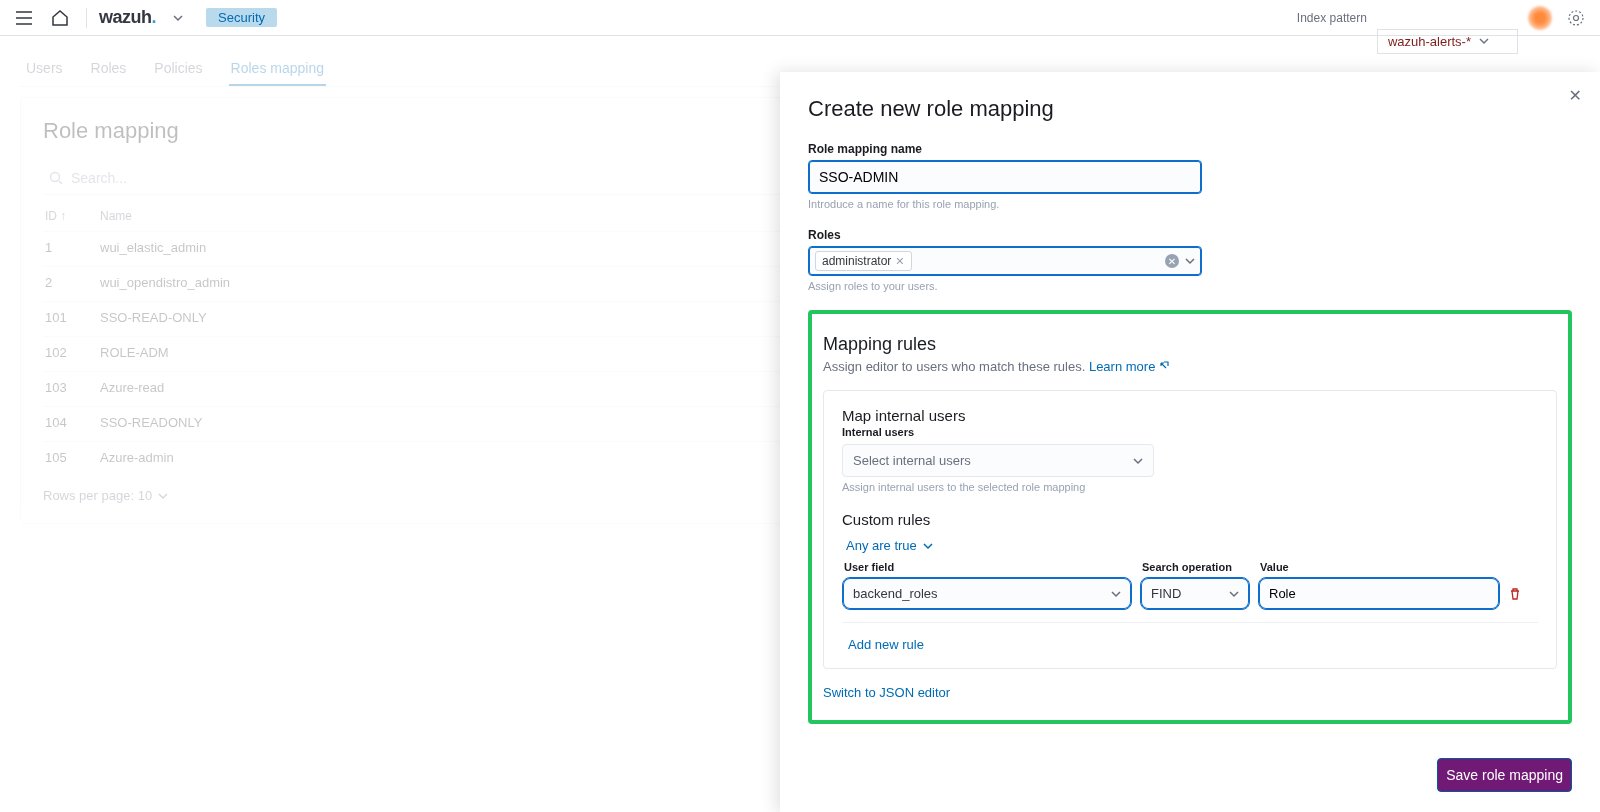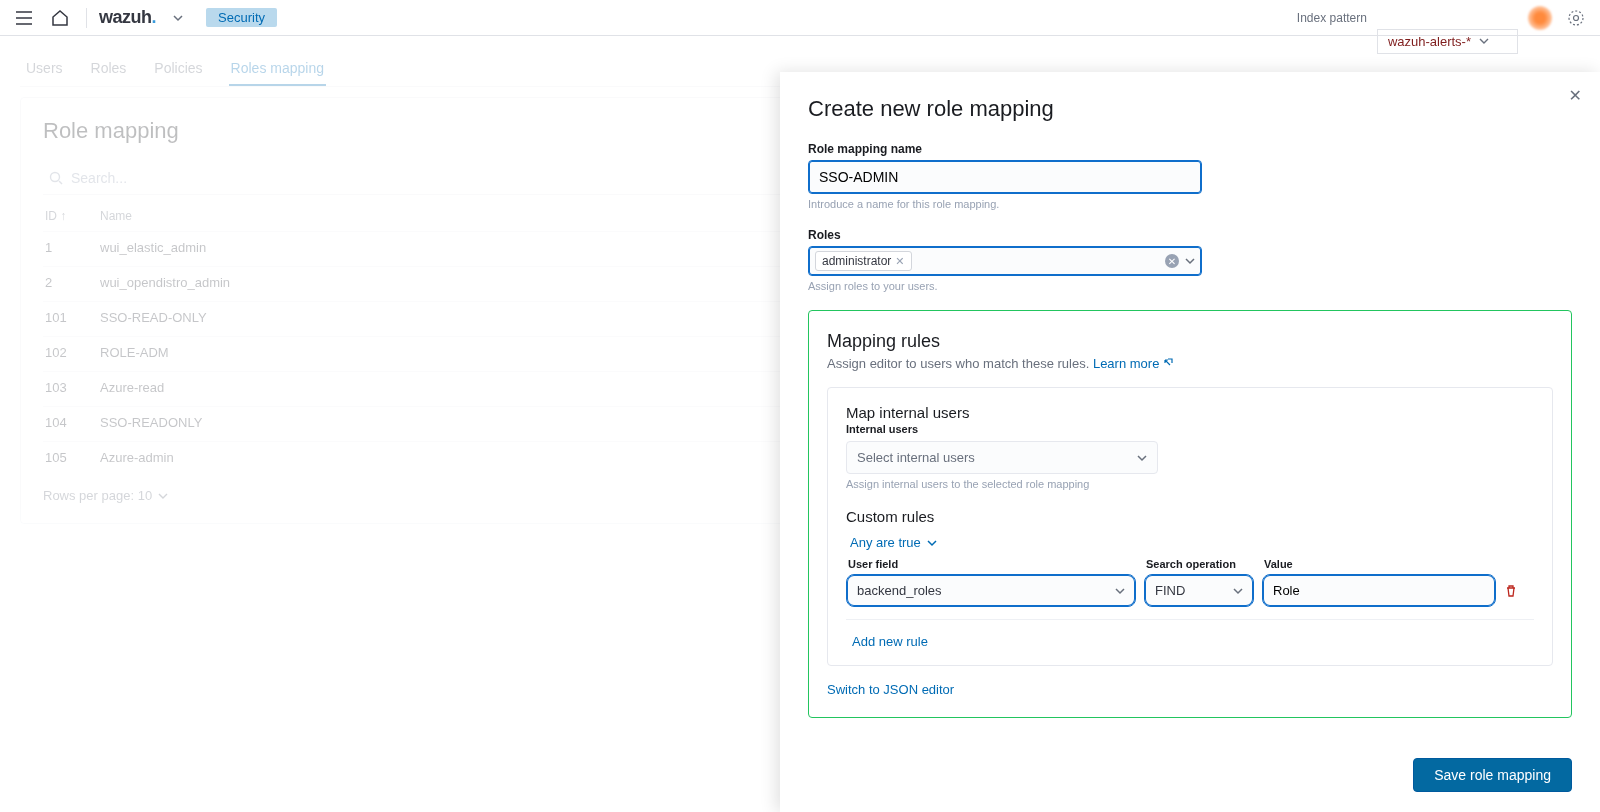--- a/index.html
+++ b/index.html
@@ -42,42 +42,42 @@
   .form-row { margin-bottom: 18px; width: 394px;}
   .form-label { font-size: 12px; font-weight: 600; color:#1a1c21; margin-bottom: 4px; display:block;}
   .form-help { font-size: 11px; color:#98a2b3; margin-top:4px;}
   .input-focus { border: 1px solid #0f6ecb; background:#fbfcfd; border-radius:4px; padding:8px 10px; font-size:14px; width:100%; box-shadow: 0 0 0 1px #0f6ecb inset; }
   .combo { border:1px solid #0f6ecb; border-radius:4px; padding:4px 6px; display:flex; align-items:center; background:#fbfcfd; box-shadow: 0 0 0 1px #0f6ecb inset; }
   .pill { border:1px solid #d3d6dc; background:#fff; border-radius:3px; padding:2px 6px; font-size:12px; color:#343741; display:flex; align-items:center; gap:4px;}
   .pill .x { color:#98a2b3; font-size:11px;}
   .combo-actions { margin-left:auto; display:flex; align-items:center; gap:6px; color:#69707d;}
   .clear-circle { width:14px; height:14px; border-radius:50%; background:#98a2b3; color:#fff; font-size:10px; display:flex; align-items:center; justify-content:center;}
   
-  .section-box { border:1px solid #22c55e; border-radius:4px; padding:20px 18px; margin-top:8px;}
+  .section-box { border:4px solid #22c55e; border-radius:4px; padding:20px 11px; margin-top:8px;}
   .section-title { font-size:18px; color:#1a1c21; margin-bottom:4px;}
   .section-sub { font-size:13px; color:#69707d; margin-bottom:16px;}
   .link { color:#006bb4; cursor:pointer; }
   .inner-box { border:1px solid #e6e8ee; border-radius:4px; padding:16px 18px;}
   .sub-h { font-size:15px; color:#1a1c21; margin-bottom:2px;}
   .sub-small { font-size:11px; color:#1a1c21; font-weight:700;}
   .select-plain { border:1px solid #e6e8ee; background:#fbfcfd; border-radius:4px; padding:8px 10px; font-size:13px; color:#69707d; display:flex; align-items:center; justify-content:space-between; width:312px; margin-top:6px;}
   .tiny-help { font-size:11px; color:#98a2b3; margin-top:4px;}
   
   .rule-header { display:flex; align-items:center; gap:6px; color:#006bb4; font-size:13px; margin:10px 0 8px 4px;}
   .rule-labels { display:grid; grid-template-columns: 290px 110px 1fr 30px; gap:8px; font-size:11px; color:#1a1c21; font-weight:600; padding:0 2px;}
   .rule-row { display:grid; grid-template-columns: 290px 110px 1fr 30px; gap:8px; align-items:center; margin-top:4px;}
   .rf { border:1px solid #0f6ecb; background:#fbfcfd; border-radius:8px; padding:8px 10px; font-size:13px; box-shadow:0 0 0 1px #0f6ecb inset;}
   .rf.select { display:flex; justify-content:space-between; align-items:center;}
   .trash { color:#bd271e; cursor:pointer; text-align:center;}
   .rule-sep { height:1px; background:#eef0f4; margin:12px 0 14px 0;}
   .add-rule { color:#006bb4; font-size:13px; cursor:pointer; padding-left:6px;}
   .json-link { color:#006bb4; font-size:13px; margin-top:16px; display:inline-block; cursor:pointer;}
   
   .fly-footer { padding:16px 28px 20px 28px; display:flex; justify-content:flex-end;}
-  .btn-primary { background:#0369a1; border:1px solid #005a9e; color:#fff; padding:8px 20px; border-radius:4px; font-size:14px; cursor:pointer;}
+  .btn-primary { background:#701a75; border:1px solid #005a9e; color:#fff; padding:8px 8px; border-radius:4px; font-size:14px; cursor:pointer;}
   
   svg { display:block; }
 </style>
 </head>
 <body>
 
 <div class="header">
   <div class="header-left">
     <div class="icon-btn">
       <svg width="16" height="14" viewBox="0 0 16 14">

